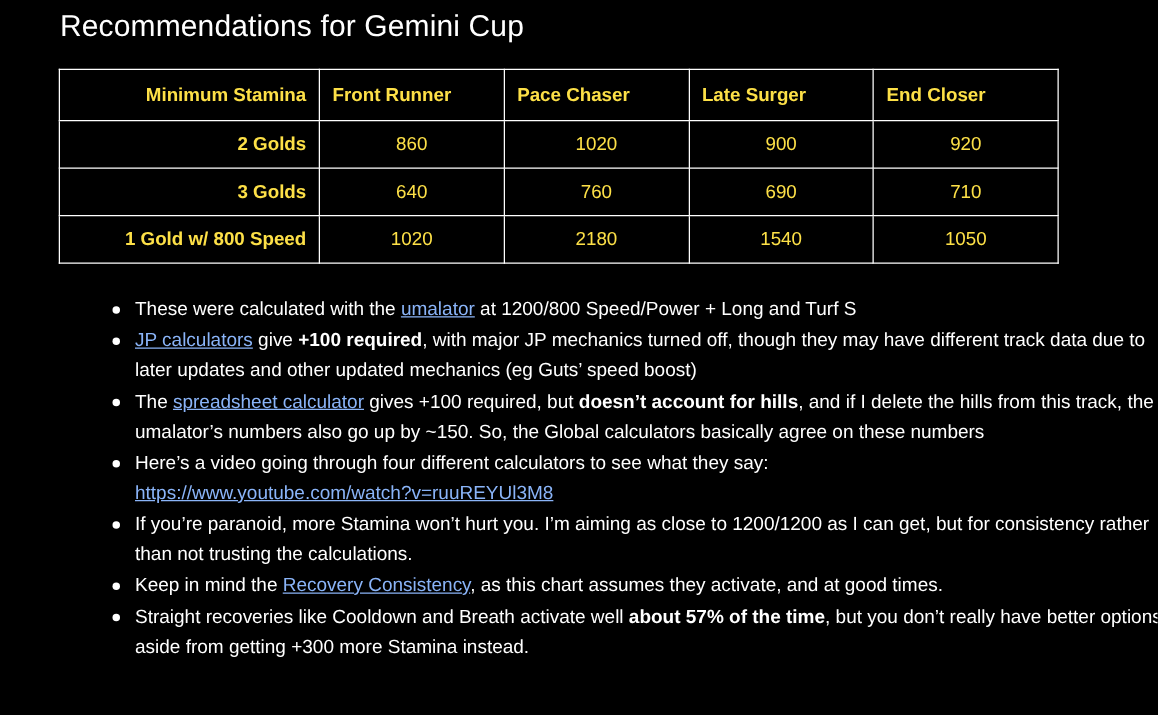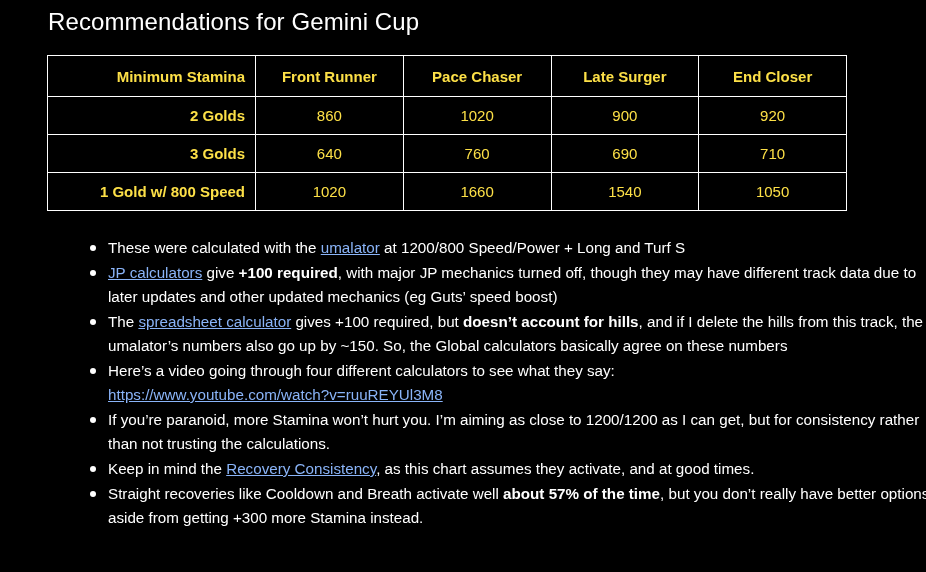--- a/index.html
+++ b/index.html
@@ -42,21 +42,21 @@
     border: 1px solid #ffffff;
     color: #fde047;
     font-size: 15px;
     height: 38px;
     padding: 0 10px;
     box-sizing: border-box;
     background: #000000;
   }
   table.rec-table th {
     font-weight: bold;
-    text-align: center;
+    text-align: left;
     height: 41px;
   }
   table.rec-table th.col-label,
   table.rec-table td.row-label {
     text-align: right;
     font-weight: bold;
     width: 208px;
   }
   table.rec-table td.val {
     text-align: center;
@@ -125,21 +125,21 @@
       <tr>
         <td class="row-label">3 Golds</td>
         <td class="val">640</td>
         <td class="val">760</td>
         <td class="val">690</td>
         <td class="val">710</td>
       </tr>
       <tr>
         <td class="row-label">1 Gold w/ 800 Speed</td>
         <td class="val">1020</td>
-        <td class="val">1660</td>
+        <td class="val">2180</td>
         <td class="val">1540</td>
         <td class="val">1050</td>
       </tr>
     </tbody>
   </table>
 
   <ul class="notes">
 
     <li>
       <span>These were calculated with the </span><a class="lnk">umalator</a><span> at 1200/800 Speed/Power + Long and Turf S</span>

